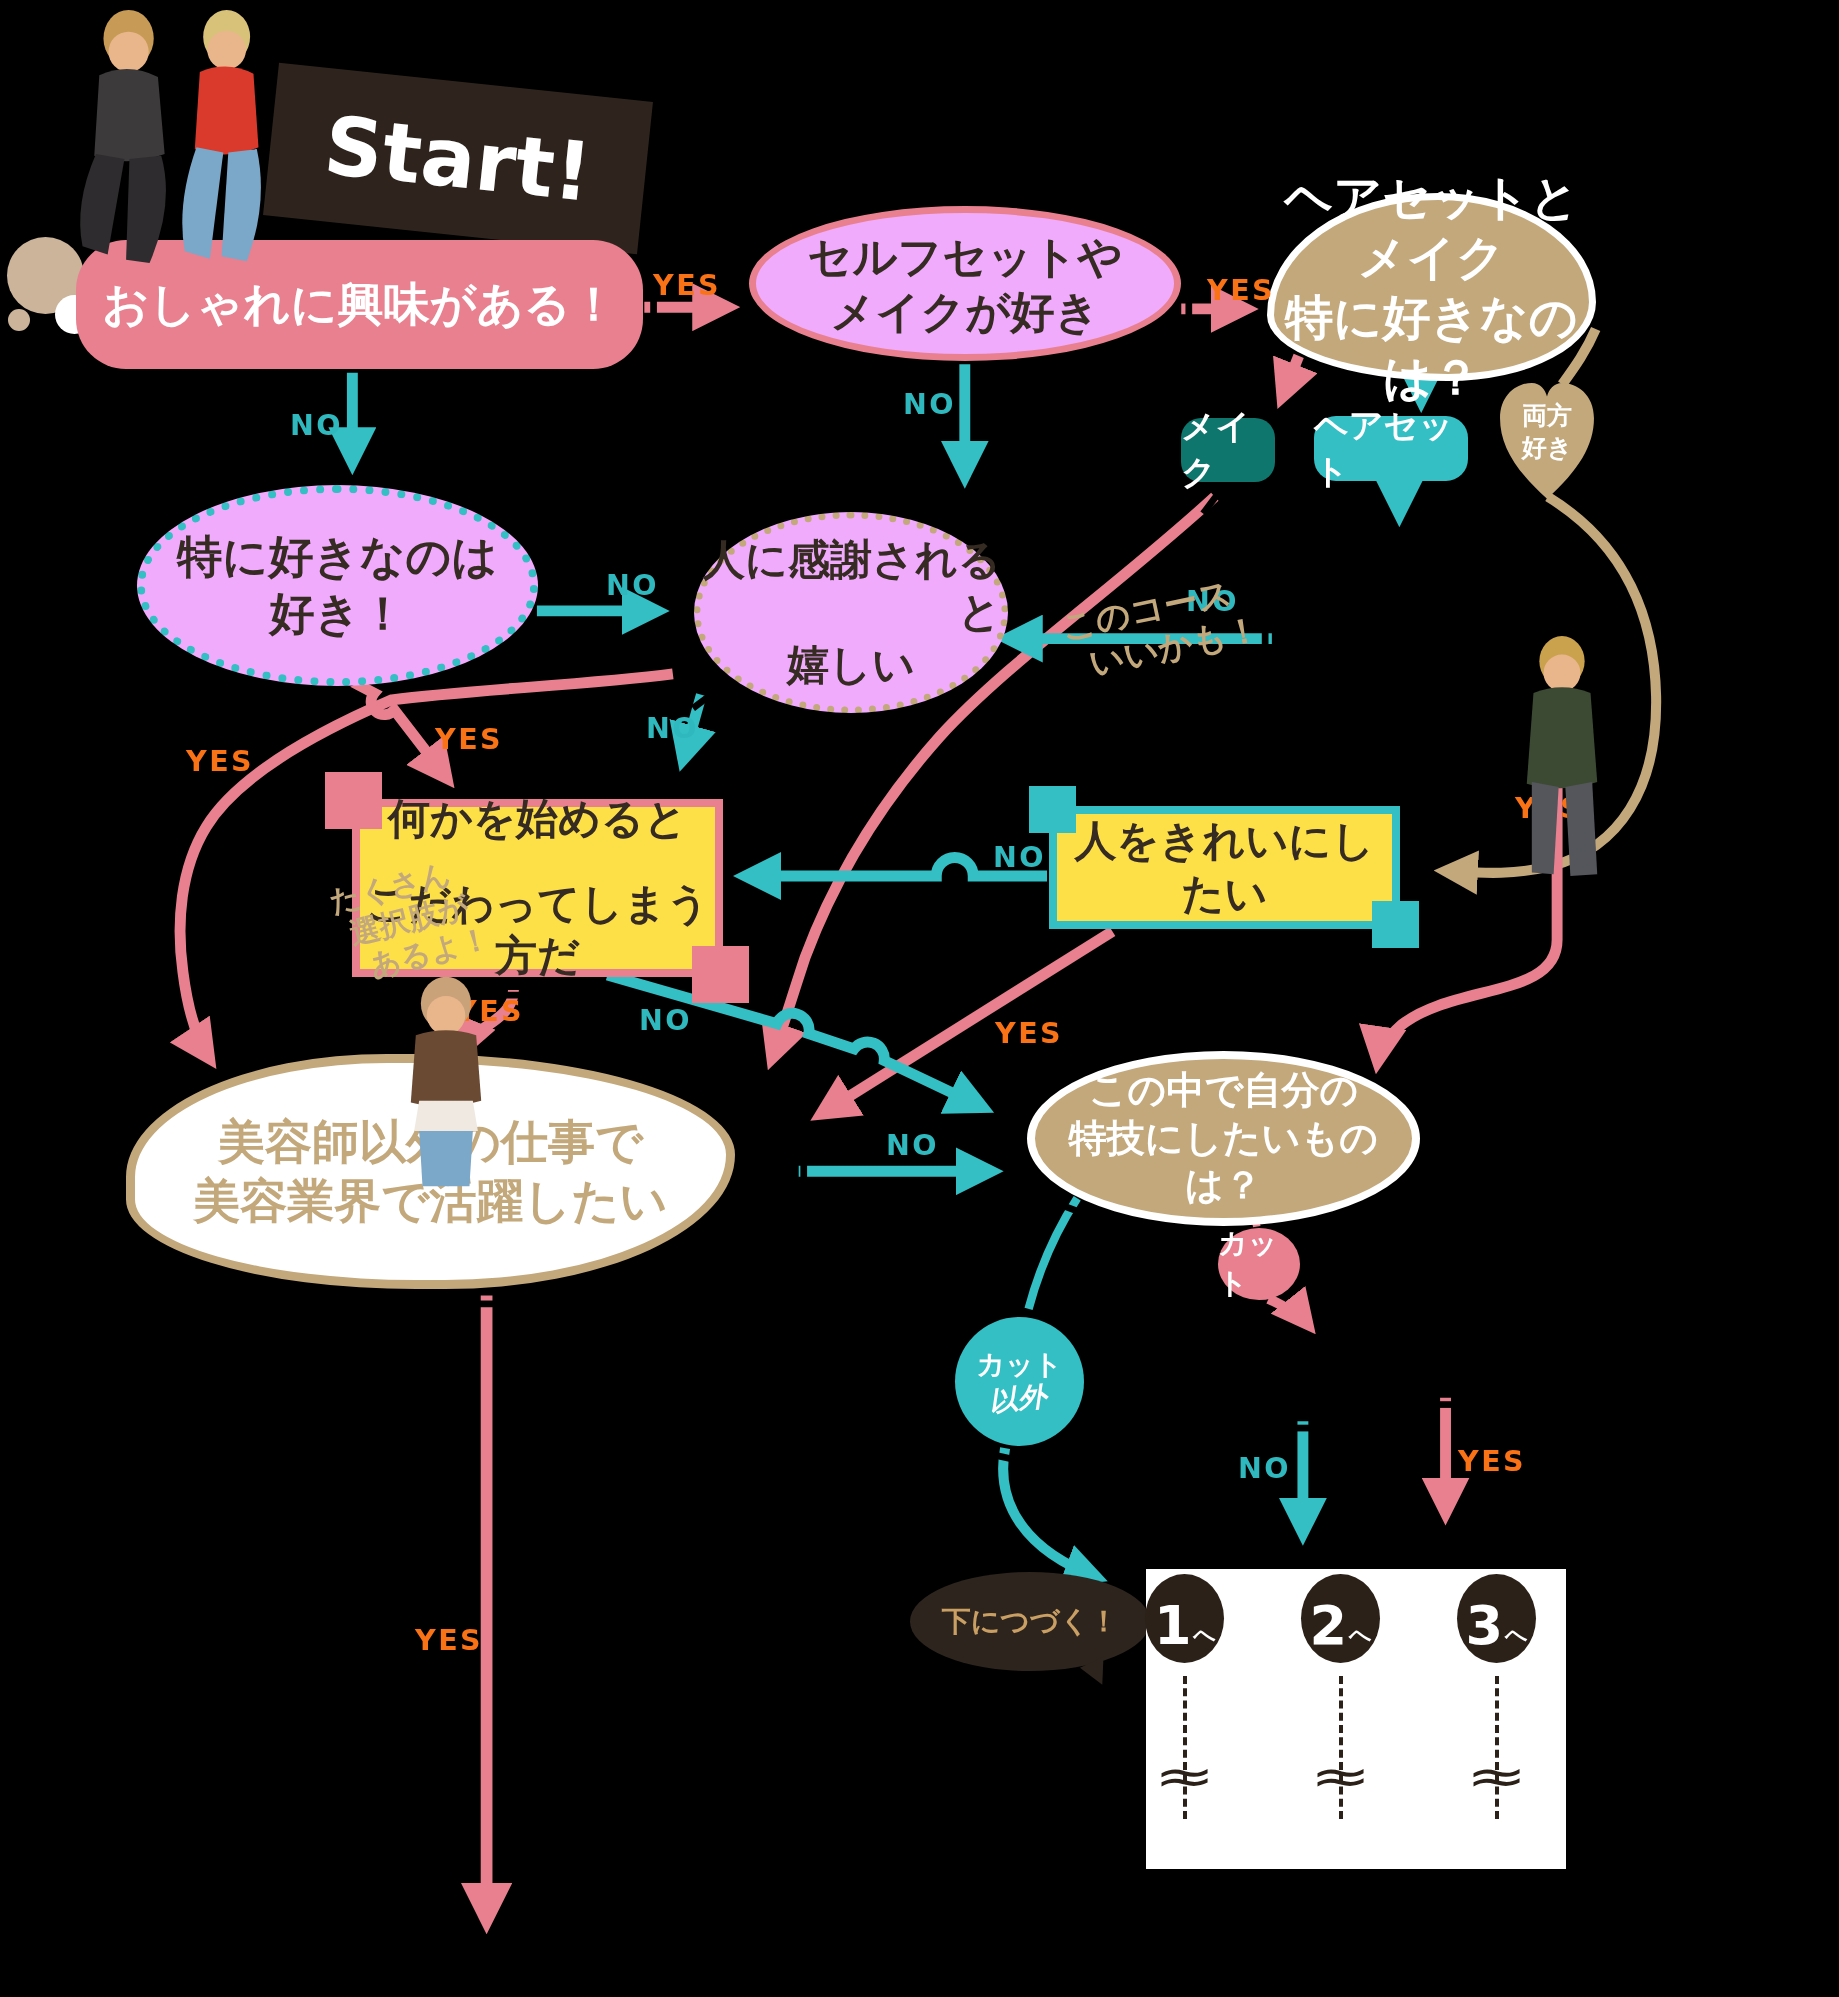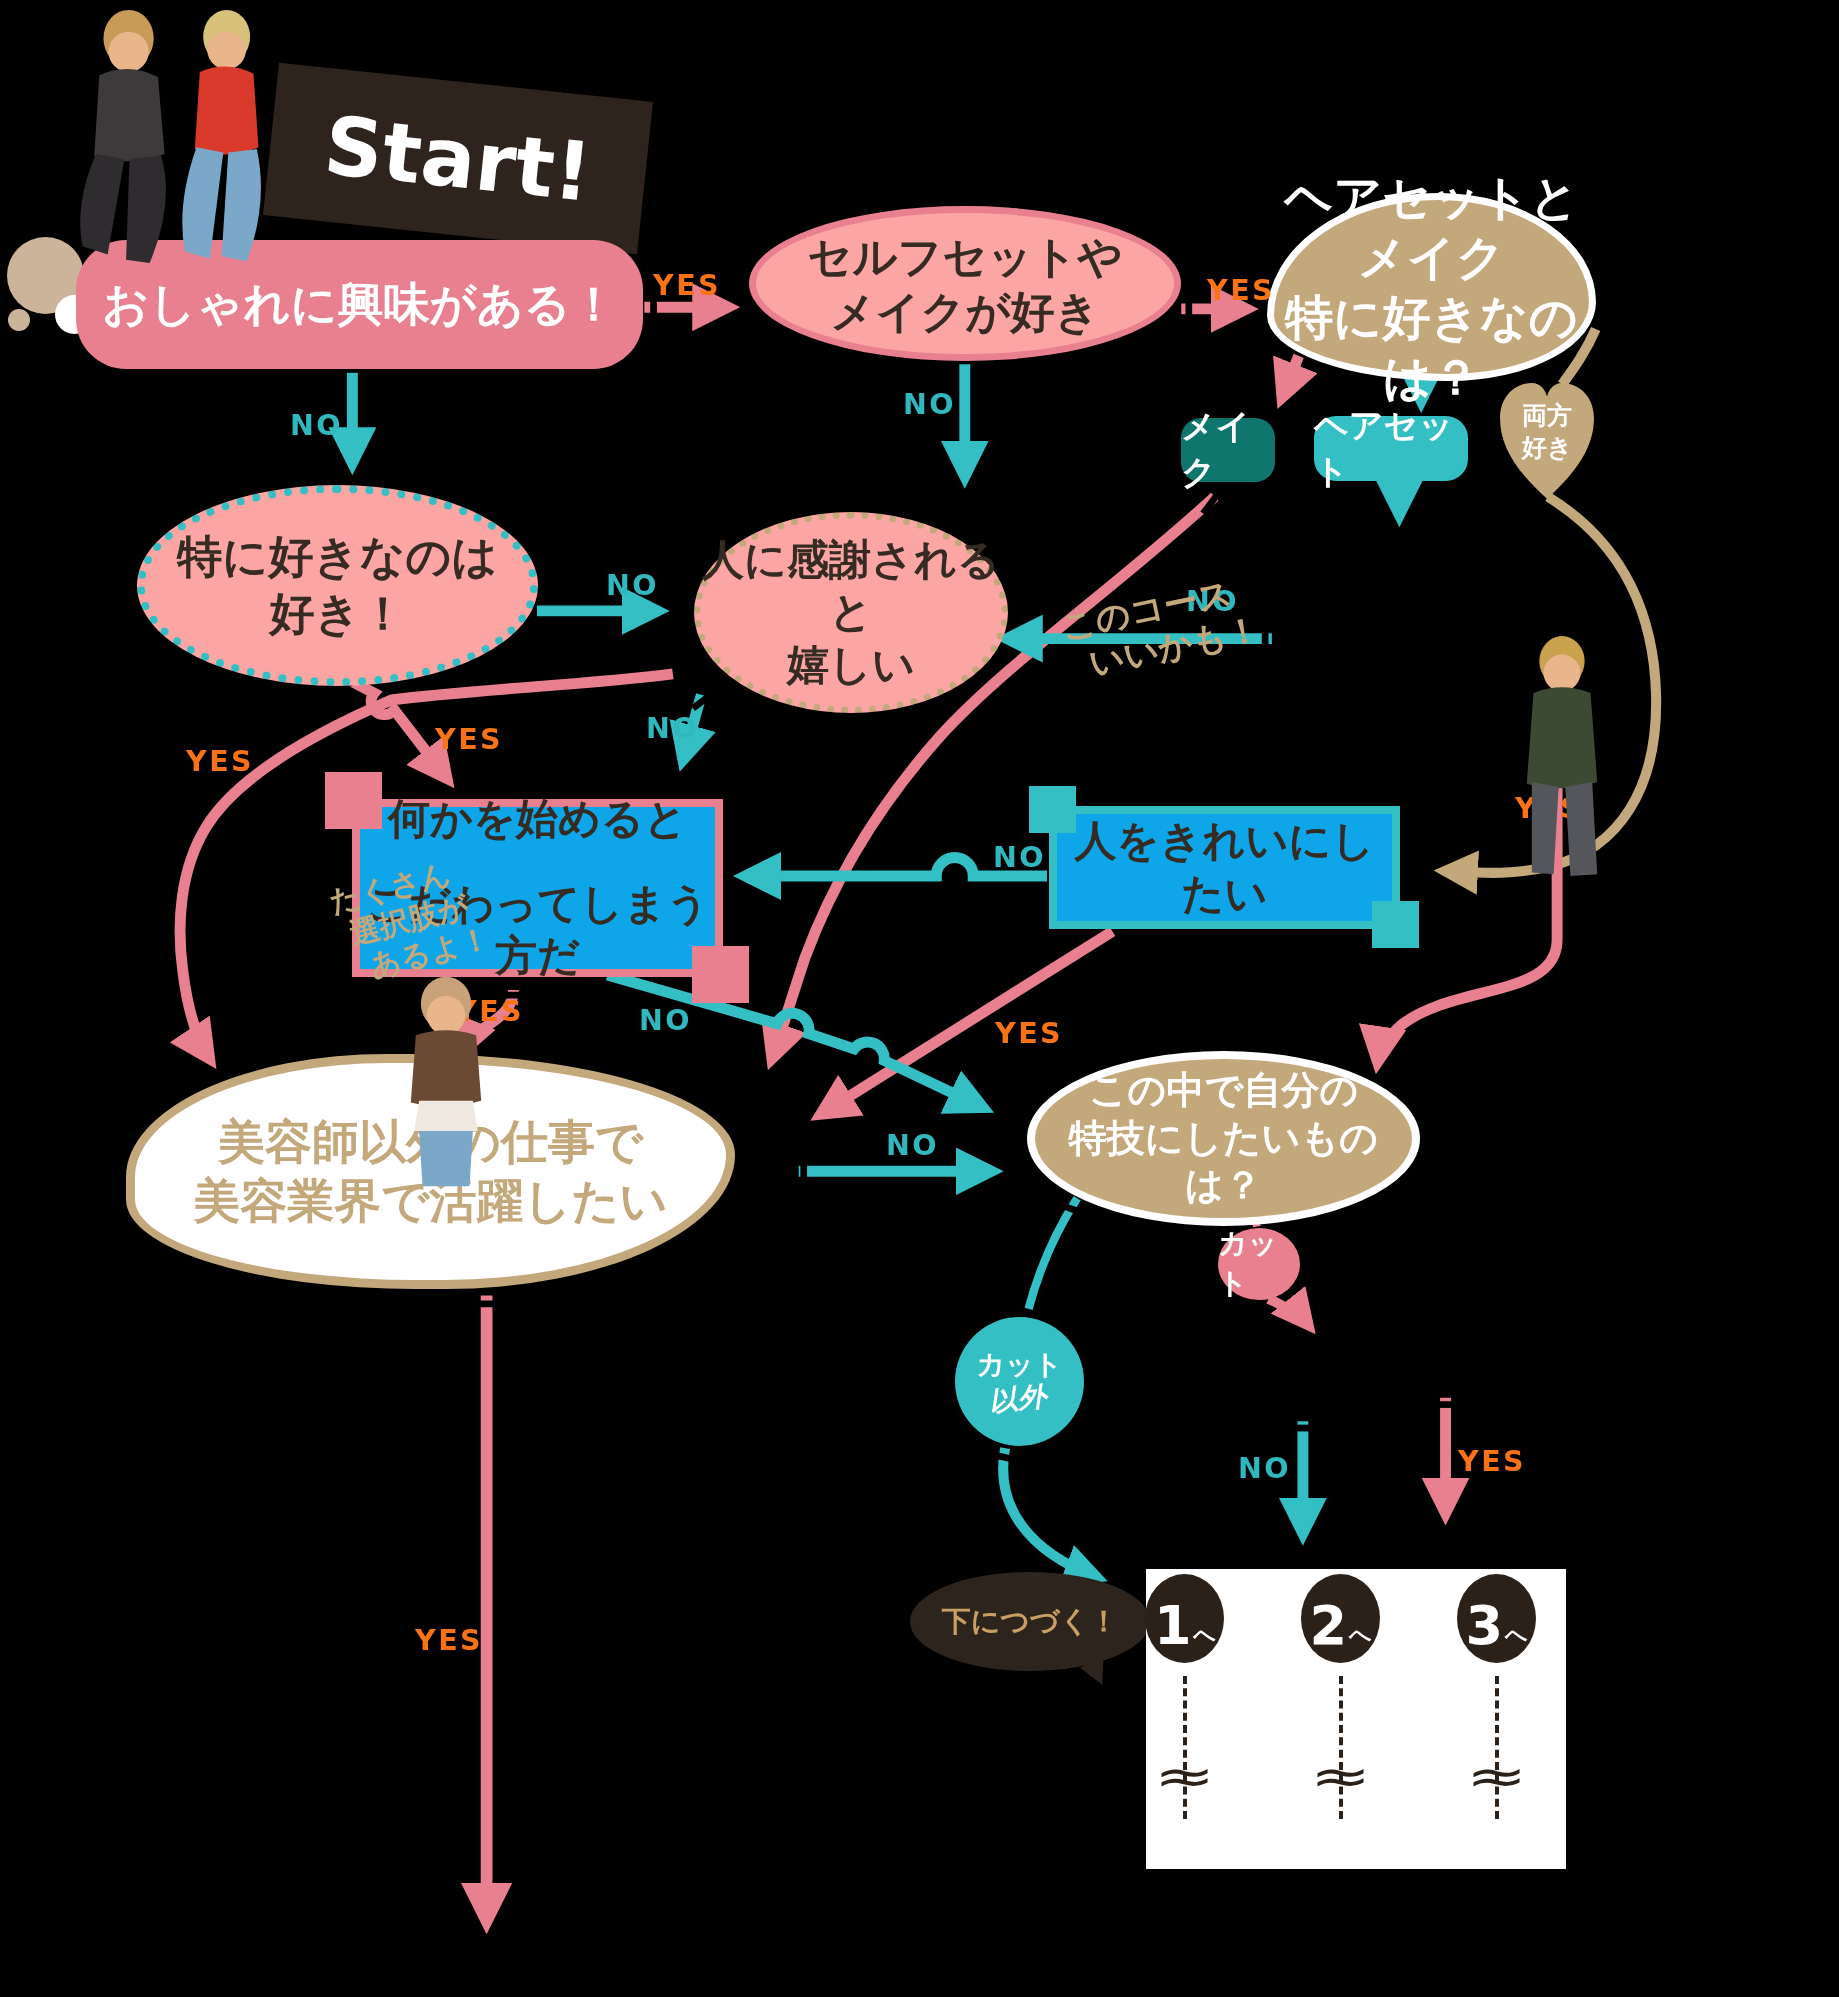--- a/index.html
+++ b/index.html
@@ -4,31 +4,31 @@
 <style>
   html,body{margin:0;padding:0;background:#000;}
   #stage{position:relative;width:1839px;height:1997px;background:#000;overflow:hidden;
          font-family:"DejaVu Sans","Liberation Sans",sans-serif;}
   .abs{position:absolute;}
   svg.layer{position:absolute;left:0;top:0;}
   
   .node{position:absolute;display:flex;flex-direction:column;align-items:center;justify-content:center;
         text-align:center;font-weight:bold;color:#352b22;line-height:1.25;box-sizing:border-box;}
   .pill-pink{background:#e8808f;color:#fff;border-radius:50px;}
-  .ellipse{border-radius:50%;background:#fca5a5;}
+  .ellipse{border-radius:50%;background:#f0abfc;text-align:right;}
   .b-pink{border:7.6px solid #e8808f;}
   .dot-teal{border:8.4px dotted #33bfc4;}
   .dot-tan{border:7.6px dotted #c3a87c;margin-left:20px;}
   .dot-pink{border:7.6px dotted #ee8f9c;}
   .blob-tan{background:#c3a87c;color:#fff;border:7.6px solid #fff;
             border-radius:52% 48% 45% 55% / 65% 58% 42% 35%;}
   .blob-w-tan{background:#fff;border:9.2px solid #c3a87c;color:#c3a87c;
               border-radius:45% 55% 50% 50% / 55% 45% 60% 40%;}
   .oval-tan-fill{background:#c3a87c;color:#fff;border:8.4px solid #fff;border-radius:50%;}
-  .rect-node{background:#0ea5e9;gap:32px;}
+  .rect-node{background:#fde047;gap:32px;}
   .corner{position:absolute;}
   .tag{position:absolute;display:flex;align-items:center;justify-content:center;
        color:#fff;font-weight:bold;}
   .lbl{position:absolute;font-weight:bold;font-size:28.5px;letter-spacing:2.5px;}
   .lbl.p{color:#f97316}.lbl.t{color:#2fb9be}
   .note{position:absolute;color:#c3a87c;font-weight:bold;line-height:1.2;}
   
   .goalbox{position:absolute;background:#fff;}
   .goal{position:absolute;width:101px;display:flex;flex-direction:column;align-items:center;}
   .gcirc{width:79px;height:89px;border-radius:50%;background:#2b2118;color:#fff;

